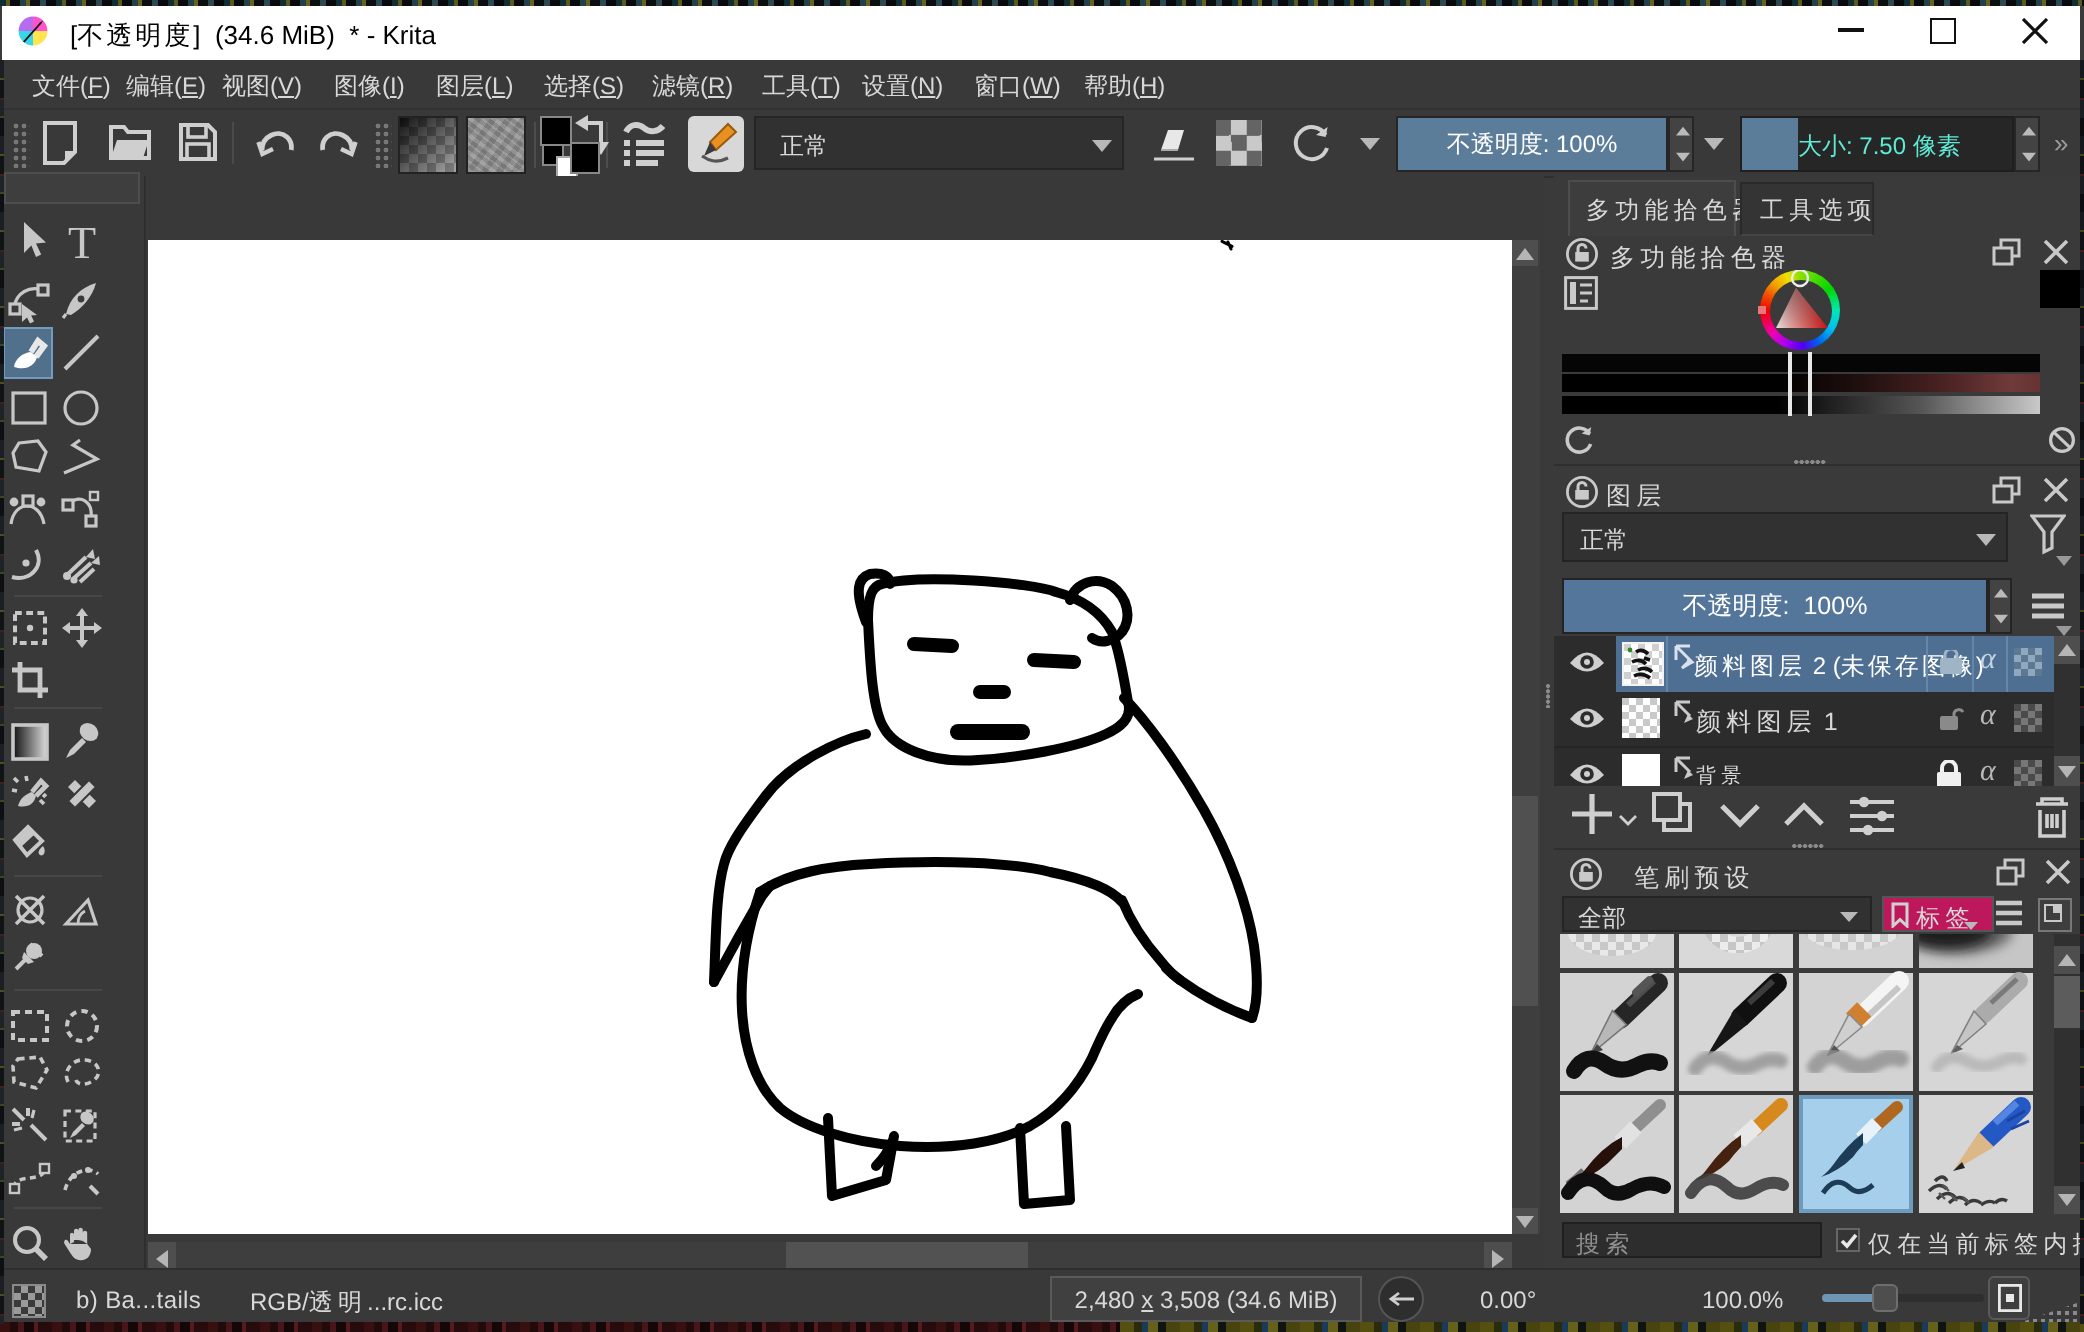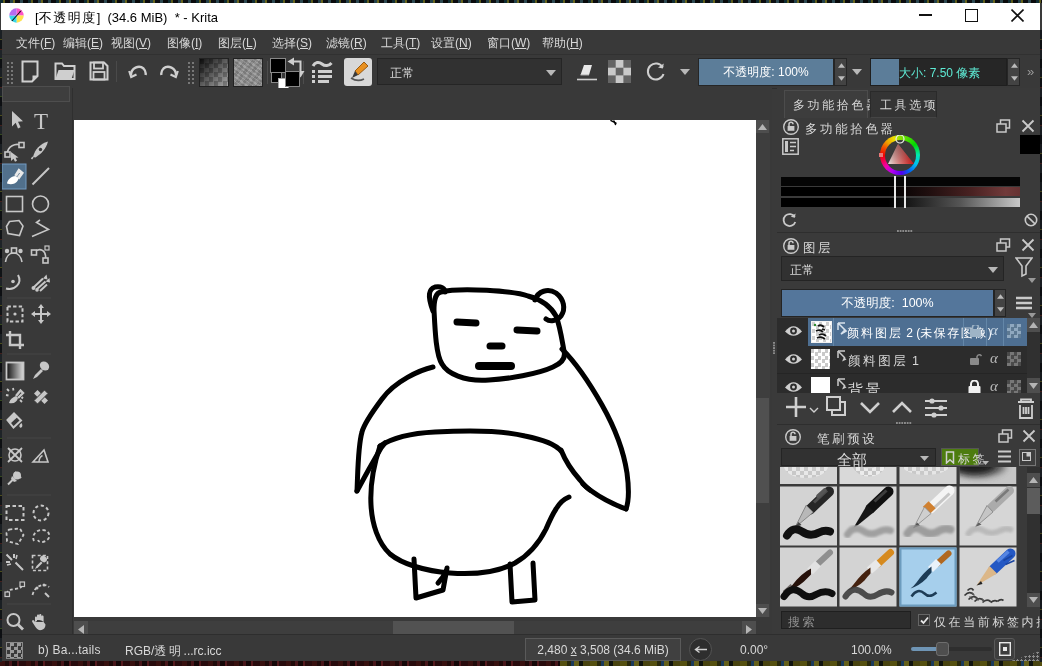--- a/index.html
+++ b/index.html
@@ -565,21 +565,21 @@
           <path d="M1 6.5 Q9.5 -4 18 6.5 Q9.5 15 1 6.5Z" fill="#cfcfcf"></path>
           <circle cx="9.5" cy="6" r="3.4" fill="#2c2c2c"></circle>
           <circle cx="9.5" cy="6" r="1.5" fill="#cfcfcf"></circle>
         </svg>
     <div class="ab" style="left:34px;top:59px;width:19px;height:16px;background:#fff;"></div>
     <svg class="ab" style="left:60px;top:60px" width="13" height="13" viewBox="0 0 13 13">
           <path d="M1 1 H8 M1 1 V8" fill="none" stroke="#c9c9c9" stroke-width="1.5"></path>
           <path d="M9.5 9.5 L5 11.5 L7 7 Z" fill="#c9c9c9"></path>
           <path d="M1 1 L8 8" stroke="#c9c9c9" stroke-width="1.5"></path>
         </svg>
-    <div class="ab" style="left:71px;top:63px;color:#d8d8d8;font-size:15px;white-space:nowrap"><span class="cjk">背景</span></div>
+    <div class="ab" style="left:71px;top:63px;color:#d8d8d8;font-size:10px;white-space:nowrap"><span class="cjk">背景</span></div>
     <svg class="ab" style="left:190px;top:62px" width="15" height="14" viewBox="0 0 15 14">
           <rect x="1.5" y="6" width="12" height="8" rx="1" fill="#f0f0f0"></rect>
           <path d="M4 6 V4 A3.5 3.5 0 0 1 11 4 V6" fill="none" stroke="#f0f0f0" stroke-width="2"></path>
         </svg>
     <div class="ab" style="left:213px;top:60px;color:#b8b8b8;font-size:15px;font-style:italic;font-family:'Liberation Serif'">α</div>
     <div class="ab" style="left:230px;top:62px;width:14px;height:13px;background:conic-gradient(#777 90deg,#4a4a4a 90deg 180deg,#777 180deg 270deg,#4a4a4a 270deg);background-size:7px 7px;"></div>
   </div>
 
   <div class="ab" style="left:250px;top:230px;width:14px;height:75px;background:#303030;">
     <div class="ab" style="left:0;top:0;width:13px;height:14px;background:#4e4e4e;">
@@ -618,26 +618,26 @@
   <div class="ab txt cjk" style="left:40px;top:343px;font-size:12.5px;">笔刷预设</div>
   <svg class="ab" style="left:221px;top:341px" width="15" height="14" viewBox="0 0 15 14">
         <rect x="4.5" y="1" width="9" height="8" fill="none" stroke="#c9c9c9" stroke-width="1.5"></rect>
         <rect x="1" y="5" width="9" height="8" fill="#3a3a3a" stroke="#c9c9c9" stroke-width="1.5"></rect>
       </svg>
   <svg class="ab" style="left:245px;top:341px" width="14" height="14" viewBox="0 0 14 14">
         <path d="M1.5 1.5 L12.5 12.5 M12.5 1.5 L1.5 12.5" stroke="#c9c9c9" stroke-width="1.8"></path>
       </svg>
 
   <div class="ab" style="left:4px;top:360px;width:155px;height:18px;background:#313131;border:1px solid #242424;box-sizing:border-box;">
-    <div class="ab txt" style="left:7px;top:2px;font-size:15px;margin-left:48px;">全部</div>
+    <div class="ab txt" style="left:7px;top:2px;font-size:12px;">全部</div>
     <svg class="ab" style="left:138px;top:7px" width="9" height="5" viewBox="0 0 9 5">
           <path d="M0 0 L4.5 5 L9 0Z" fill="#b8b8b8"></path>
         </svg>
   </div>
-  <div class="ab" style="left:164px;top:360px;width:38px;height:18px;background:#4d7c0f;border:1px solid #555;box-sizing:border-box;">
+  <div class="ab" style="left:164px;top:360px;width:56px;height:18px;background:#be185d;border:1px solid #555;box-sizing:border-box;">
     <svg class="ab" style="left:3px;top:2px" width="10" height="13" viewBox="0 0 10 13">
           <path d="M1.5 1 H8.5 V12 L5 8.8 L1.5 12Z" fill="none" stroke="#d0d0d0" stroke-width="1.5"></path>
         </svg>
     <div class="ab txt cjk" style="left:16px;top:2px;font-size:12px;">标签</div>
     <svg class="ab" style="left:40px;top:12px" width="7" height="4" viewBox="0 0 7 4">
           <path d="M0 0 L3.5 4 L7 0Z" fill="#b8b8b8"></path>
         </svg>
   </div>
   <svg class="ab" style="left:220px;top:362px" width="15" height="13" viewBox="0 0 15 13">
         <path d="M1 1.5 H14 M1 6.5 H14 M1 11.5 H14" stroke="#c9c9c9" stroke-width="2.2"></path>

